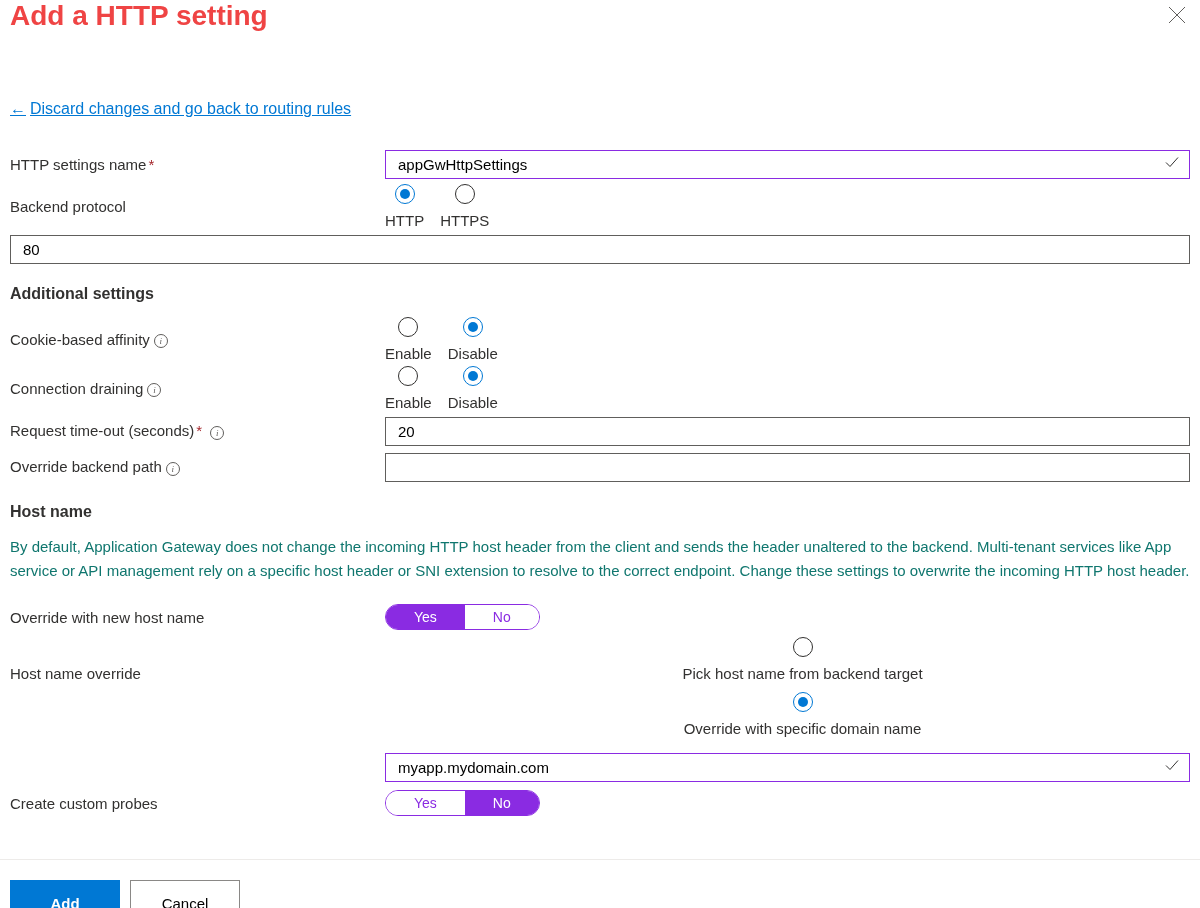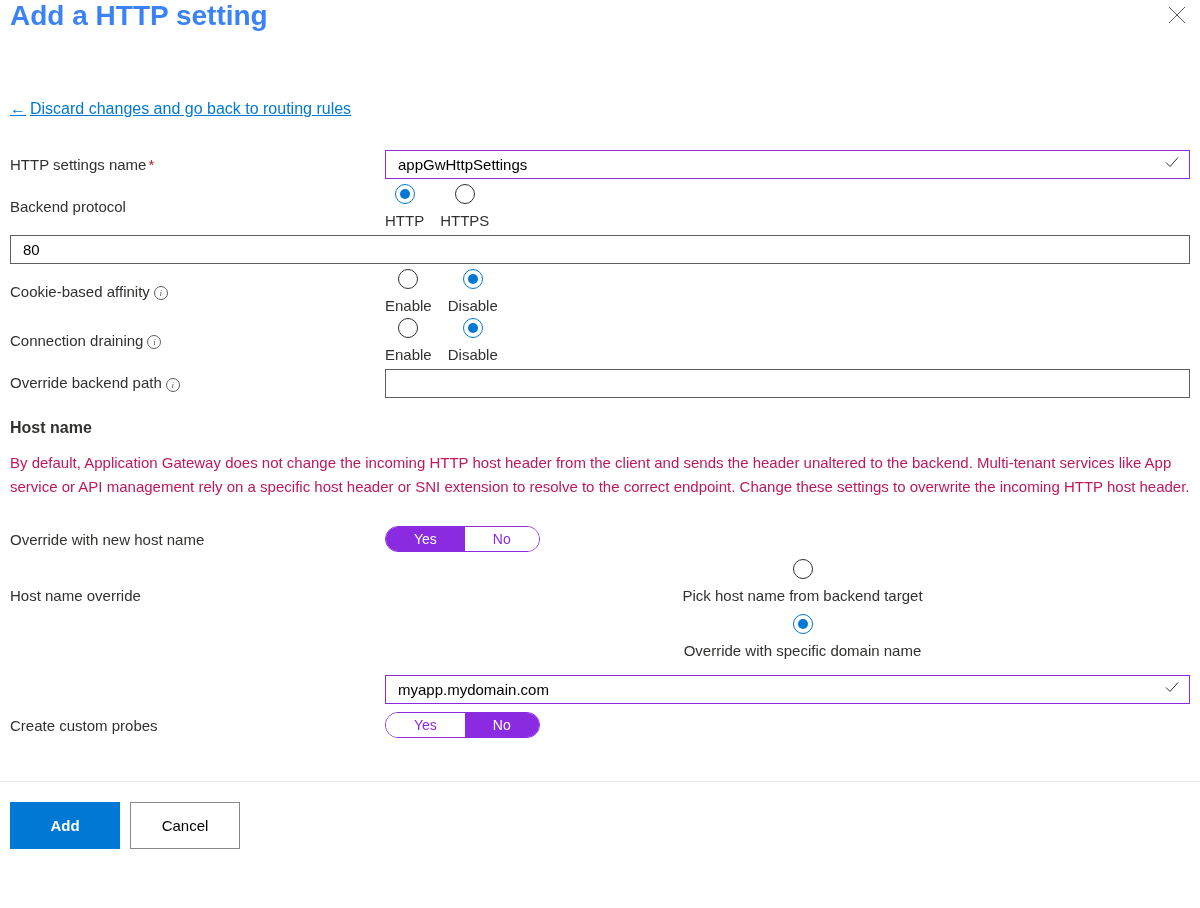--- a/index.html
+++ b/index.html
@@ -1,18 +1,18 @@
 <!DOCTYPE html>
 <html><head>
 <meta charset="utf-8">
 <style>
 * { box-sizing: border-box; margin: 0; padding: 0; }
 body { font-family: "Segoe UI", -apple-system, sans-serif; font-size: 14px; color: #323130; background: #fff; width: 1200px; }
 .header { display: flex; justify-content: space-between; align-items: flex-start; padding: 0 10px 0 10px; }
-.title { font-size: 28px; font-weight: 600; color: #3b82f6; }
+.title { font-size: 28px; font-weight: 600; color: #ef4444; }
 .close-btn { font-size: 22px; color: #605e5c; cursor: pointer; padding: 4px; }
 .content { padding: 10px; }
 .discard-link { color: #0078d4; font-size: 16px; display: inline-block; margin-top: 56px; margin-bottom: 30px; cursor: pointer; text-decoration: underline; }
 .discard-link .arrow { margin-right: 4px; }
 .form-row { display: flex; align-items: center; margin-bottom: 4px; min-height: 32px; }
 .form-label { width: 375px; font-size: 15px; color: #323130; flex-shrink: 0; }
 .form-control { flex: 1; }
 .required { color: #a4262c; margin-left: 2px; }
 .info-icon { display: inline-block; width: 14px; height: 14px; border: 1px solid #605e5c; border-radius: 50%; font-size: 9px; text-align: center; line-height: 13px; color: #605e5c; margin-left: 4px; vertical-align: middle; font-style: italic; font-family: Georgia, serif; }
 .text-input { width: 100%; padding: 5px 12px; border: 1px solid #605e5c; font-size: 15px; font-family: inherit; }
@@ -20,21 +20,21 @@
 .input-wrap { position: relative; }
 .check-icon { position: absolute; right: 10px; top: 50%; transform: translateY(-50%); color: #323130; }
 .radio-group { display: flex; align-items: center; gap: 16px; }
 .radio-option { display: flex; align-items: center; gap: 8px; cursor: pointer; flex-direction: column; }
 .radio-circle { width: 20px; height: 20px; border: 1px solid #323130; border-radius: 50%; display: flex; align-items: center; justify-content: center; }
 .radio-circle.selected { border: 1px solid #0078d4; }
 .radio-circle.selected::after { content: ""; width: 10px; height: 10px; background: #0078d4; border-radius: 50%; }
 .radio-label { font-size: 15px; }
 .radio-stack .radio-option { margin-bottom: 10px; margin-left: 30px; }
 .section-heading { font-size: 16px; font-weight: 600; margin-top: 20px; margin-bottom: 14px; }
-.description { font-size: 15px; line-height: 1.6; color: #be185d; margin-bottom: 24px; }
+.description { font-size: 15px; line-height: 1.6; color: #0f766e; margin-bottom: 18px; }
 .toggle-pill { display: inline-flex; border: 1px solid #8a2be2; border-radius: 16px; overflow: hidden; height: 26px; }
 .toggle-opt { padding: 2px 28px; font-size: 14px; cursor: pointer; display: flex; align-items: center; background: #fff; color: #8a2be2; }
 .toggle-opt.active { background: #8a2be2; color: #fff; }
 .footer { border-top: 1px solid #edebe9; margin-top: 26px; padding: 20px 10px; display: flex; gap: 10px; }
 .btn { padding: 14px 24px; font-size: 15px; cursor: pointer; border: 1px solid #8a8886; background: #fff; min-width: 110px; }
 .btn.primary { background: #0078d4; color: #fff; border-color: #0078d4; font-weight: 600; }
 </style>
 </head>
 <body>
 
@@ -71,20 +71,21 @@
           <span class="radio-circle"></span>
           <span class="radio-label">HTTPS</span>
         </div>
     </div>
   </div>
 
   <div class="form-row">
     <div class="form-control"><input type="text" class="text-input" value="80" style=""></div>
   </div>
 
+  <div class="section-heading">Additional settings</div>
 
   <div class="form-row">
     <div class="form-label"><span>Cookie-based affinity</span><span class="info-icon">i</span></div>
     <div class="form-control radio-group">
       <div class="radio-option">
           <span class="radio-circle"></span>
           <span class="radio-label">Enable</span>
         </div>
       <div class="radio-option">
           <span class="radio-circle selected"></span>
@@ -100,20 +101,24 @@
           <span class="radio-circle"></span>
           <span class="radio-label">Enable</span>
         </div>
       <div class="radio-option">
           <span class="radio-circle selected"></span>
           <span class="radio-label">Disable</span>
         </div>
     </div>
   </div>
 
+  <div class="form-row">
+    <div class="form-label"><span>Request time-out (seconds)</span><span class="required">*</span>&nbsp;<span class="info-icon">i</span></div>
+    <div class="form-control"><input type="text" class="text-input" value="20" style=""></div>
+  </div>
 
   <div class="form-row">
     <div class="form-label"><span>Override backend path</span><span class="info-icon">i</span></div>
     <div class="form-control"><input type="text" class="text-input" value="" style=""></div>
   </div>
 
   <div class="section-heading">Host name</div>
   <p class="description">By default, Application Gateway does not change the incoming HTTP host header from the client and sends the header unaltered to the backend. Multi-tenant services like App service or API management rely on a specific host header or SNI extension to resolve to the correct endpoint. Change these settings to overwrite the incoming HTTP host header.</p>
 
   <div class="form-row">

